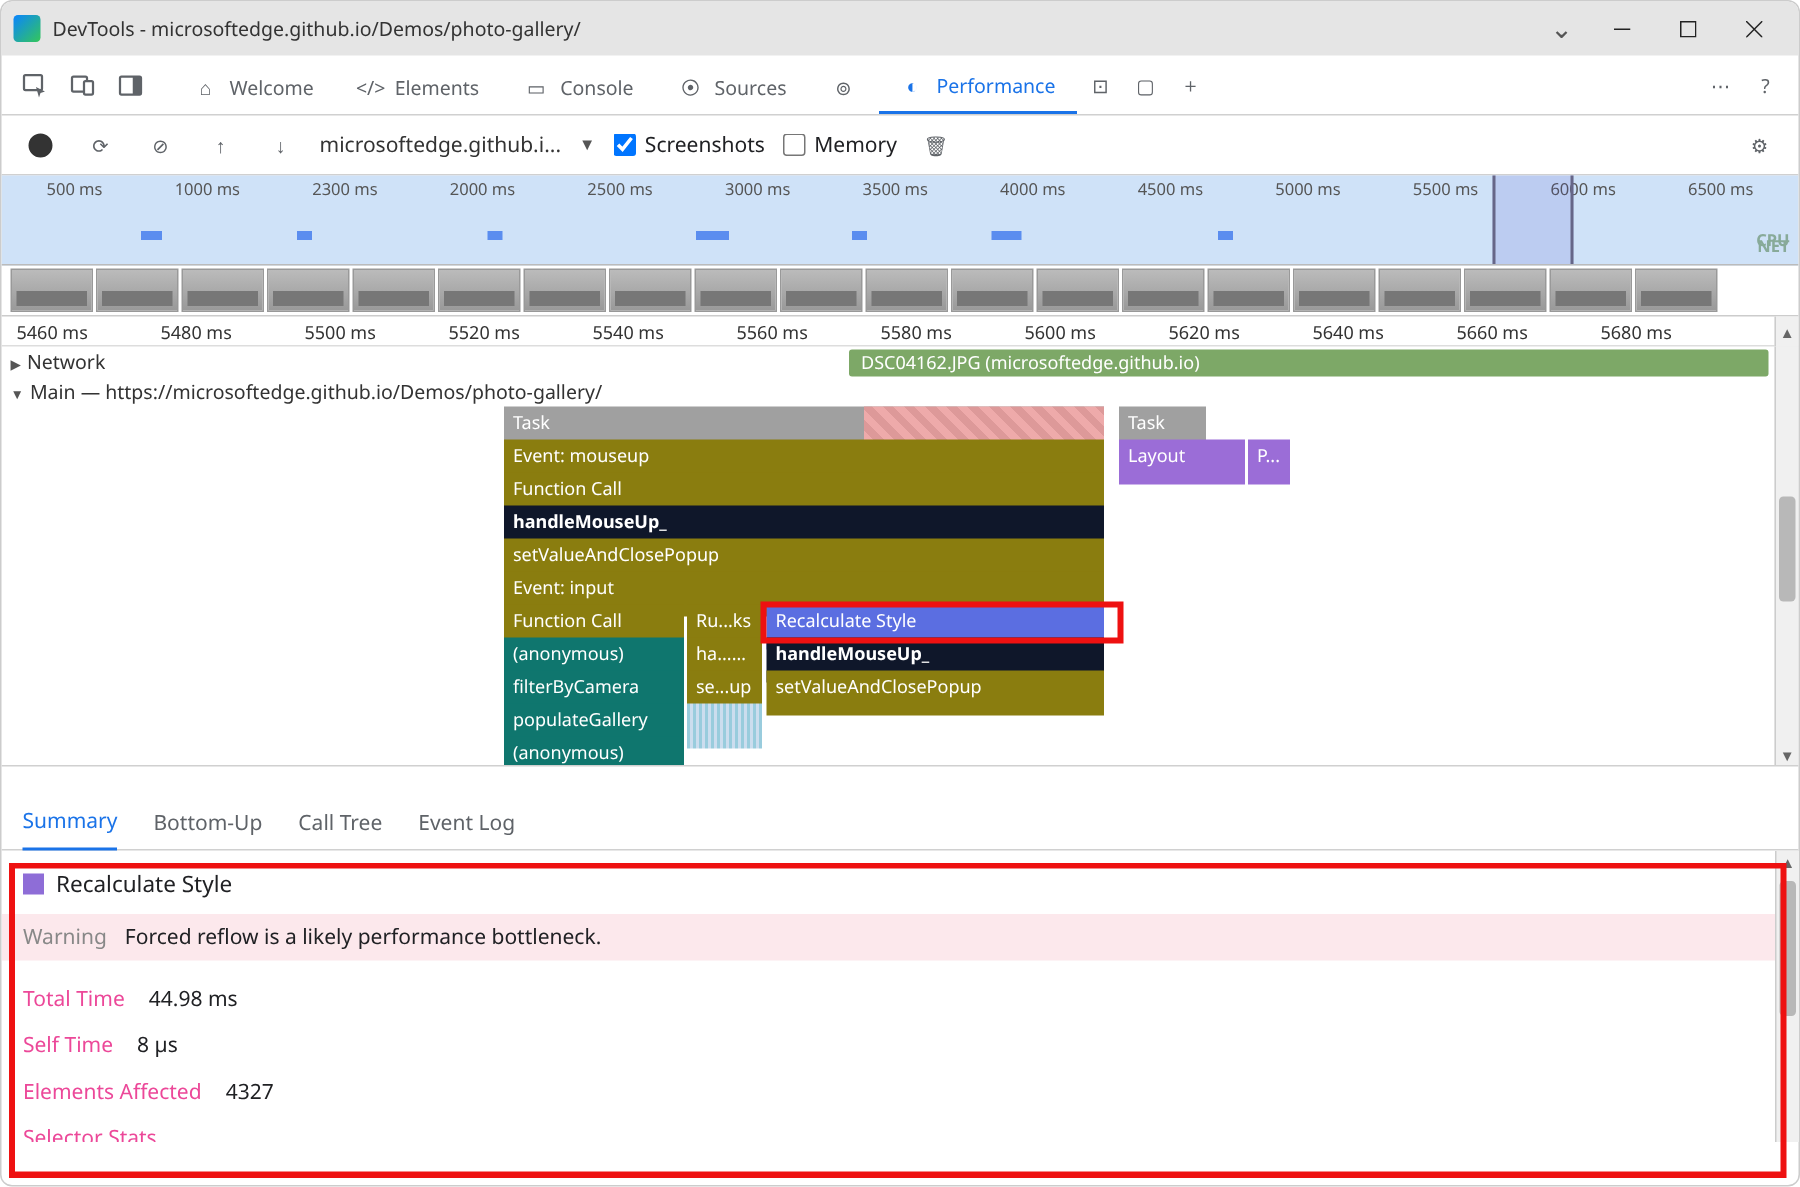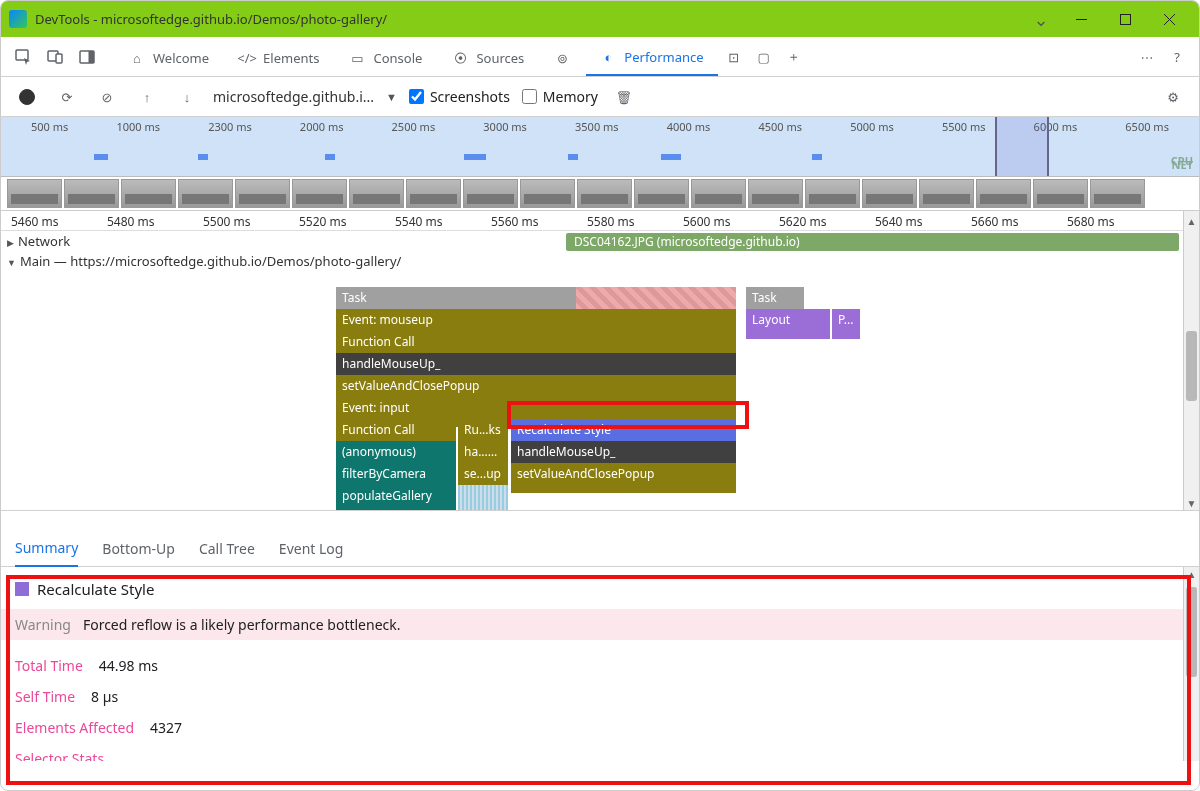--- a/index.html
+++ b/index.html
@@ -1,17 +1,17 @@
 <!DOCTYPE html>
 <html><head>
 <meta charset="utf-8">
 <style>
 * { box-sizing: border-box; margin: 0; padding: 0; }
 body { font-family: "Segoe UI", system-ui, sans-serif; font-size: 13px; color: #202124; background: #fff; overflow: hidden; width: 1200px; height: 791px; position: relative; border: 1px solid #ccc; border-radius: 8px;}
-.titlebar { height: 36px; display: flex; align-items: center; padding: 0 8px; background: #84cc16; }
+.titlebar { height: 36px; display: flex; align-items: center; padding: 0 8px; background: #e5e5e5; }
 .titlebar .app-icon { width: 18px; height: 18px; background: linear-gradient(135deg,#0a84ff,#34c759); border-radius: 3px; margin-right: 8px; }
 .titlebar .title { flex: 1; font-size: 13px; color: #333; }
 .winbtns { display: flex; gap: 0; align-items:center;}
 .winbtns .chev { width: 36px; text-align:center; font-size:18px; color:#555;}
 .winbtns .wb { width: 44px; height: 30px; display: flex; align-items: center; justify-content: center; font-size: 13px; color: #222;}
 .winbtns .wb svg { width: 11px; height: 11px; }
 .tabs { height: 40px; display: flex; align-items: center; border-bottom: 1px solid #d0d0d0; padding: 0 8px; gap: 2px; }
 .tabs .leftbtns { display:flex; gap:4px; margin-right: 12px;}
 .iconbtn { width: 28px; height: 28px; display: flex; align-items: center; justify-content: center; border-radius: 4px; color: #5f6368;}
 .tab { display: flex; align-items: center; gap: 8px; height: 38px; padding: 0 14px; color: #5f6368; cursor: pointer; border-top:2px solid transparent;}
@@ -37,22 +37,22 @@
 .ruler { height:20px; display:flex; position:relative; font-size:12px; color:#333; border-bottom:1px solid #ddd;}
 .ruler .tick{position:absolute; top:2px;}
 .ruler .sbr{position:absolute; right:0; top:0; width:16px; height:20px; background:#f0f0f0; border-left:1px solid #ccc; display:flex; align-items:center; justify-content:center; font-size:10px; color:#666;}
 .tracks { position:relative; height: 280px; overflow:hidden; border-bottom:1px solid #d0d0d0;}
 .tracks .row-label { font-size:13px; color:#333; padding:1px 6px;}
 .tracks .tri::before{content:"▶"; font-size:9px; margin-right:4px; color:#555;}
 .tracks .tri.open::before{content:"▼";}
 .netbar{position:absolute; left:565px; right:20px; top:2px; height:18px; background:#7da867; color:#fff; padding:0 8px; font-size:12px; line-height:18px; border-radius:2px;}
 .flame{position:absolute; left:335px; top:40px; width:840px;}
 .fr{position:relative; height:22px; margin-bottom:0;}
-.fb{position:absolute; height:30px; font-size:12px; color:#fff; padding:0 6px; line-height:22px; white-space:nowrap; overflow:hidden; text-overflow:ellipsis;margin-top:16px;}
-.c-gray{background:#a0a0a0;} .c-olive{background:#8a7d0f;} .c-red{background:#404040;} .c-blue{background:#5b6ee1;} .c-mag{background:#0f766e;} .c-lpurple{background:#9b6dd7;}
+.fb{position:absolute; height:30px; font-size:12px; color:#fff; padding:0 6px; line-height:22px; white-space:nowrap; overflow:hidden; text-overflow:ellipsis;}
+.c-gray{background:#a0a0a0;} .c-olive{background:#8a7d0f;} .c-red{background:#0f172a;font-weight:bold;} .c-blue{background:#5b6ee1;} .c-mag{background:#0f766e;} .c-lpurple{background:#9b6dd7;}
 .hatch{background:repeating-linear-gradient(45deg,#d99,#d99 5px,#eaa 5px,#eaa 10px);} 
 .highlight-box{position:absolute; border:4px solid #e11; pointer-events:none;}
 .details{display:flex; flex-direction:column; height:250px;}
 .dtabs{height:36px; display:flex; align-items:center; gap:24px; padding:0 14px; border-bottom:1px solid #d0d0d0;margin-top:20px;}
 .dtab{font-size:14px; color:#5f6368; padding:8px 0; cursor:pointer;}
 .dtab.active{color:#1a73e8; border-bottom:2px solid #1a73e8;}
 .dbody{flex:1; position:relative; padding:12px 14px; overflow:auto;}
 .dbody .hdr{display:flex; align-items:center; gap:8px; font-size:15px; margin-bottom:10px;}
 .dbody .hdr .sq{width:14px; height:14px; background:#8e6dd7;}
 .dbody .warn{background:#fce8ec; padding:6px 0; margin:0 -14px 10px; display:flex; gap:12px; font-size:14px;}

